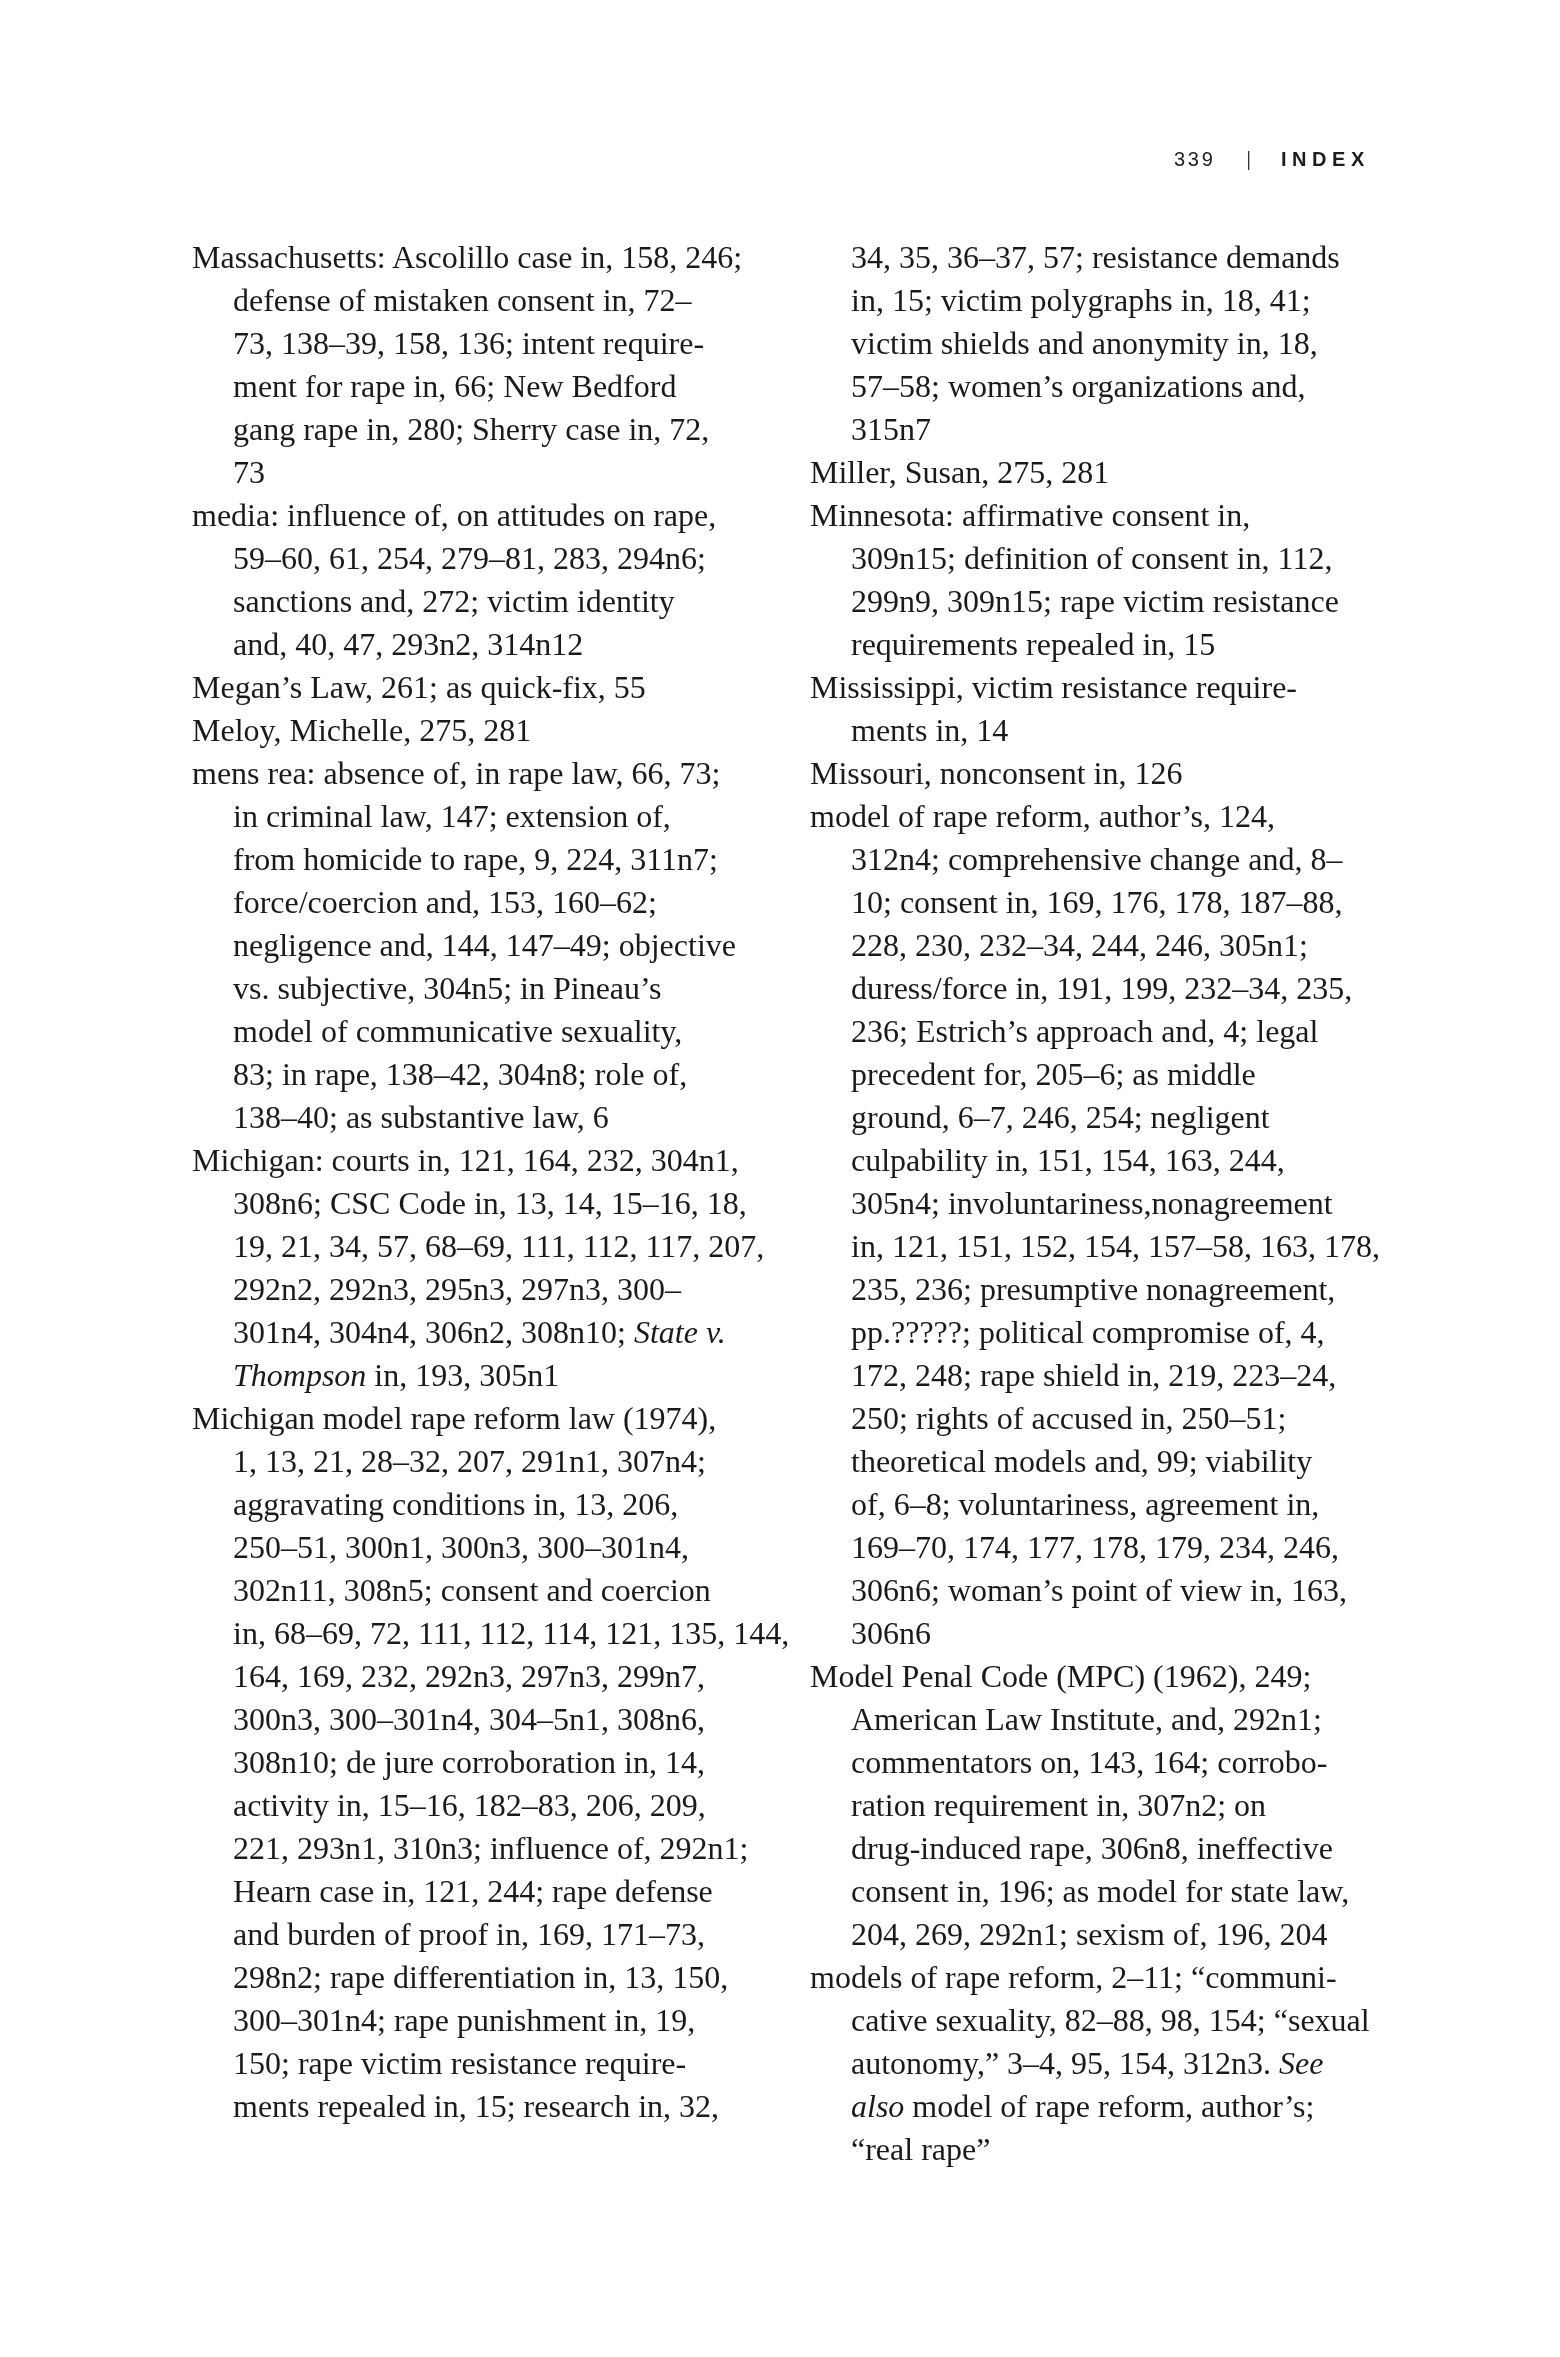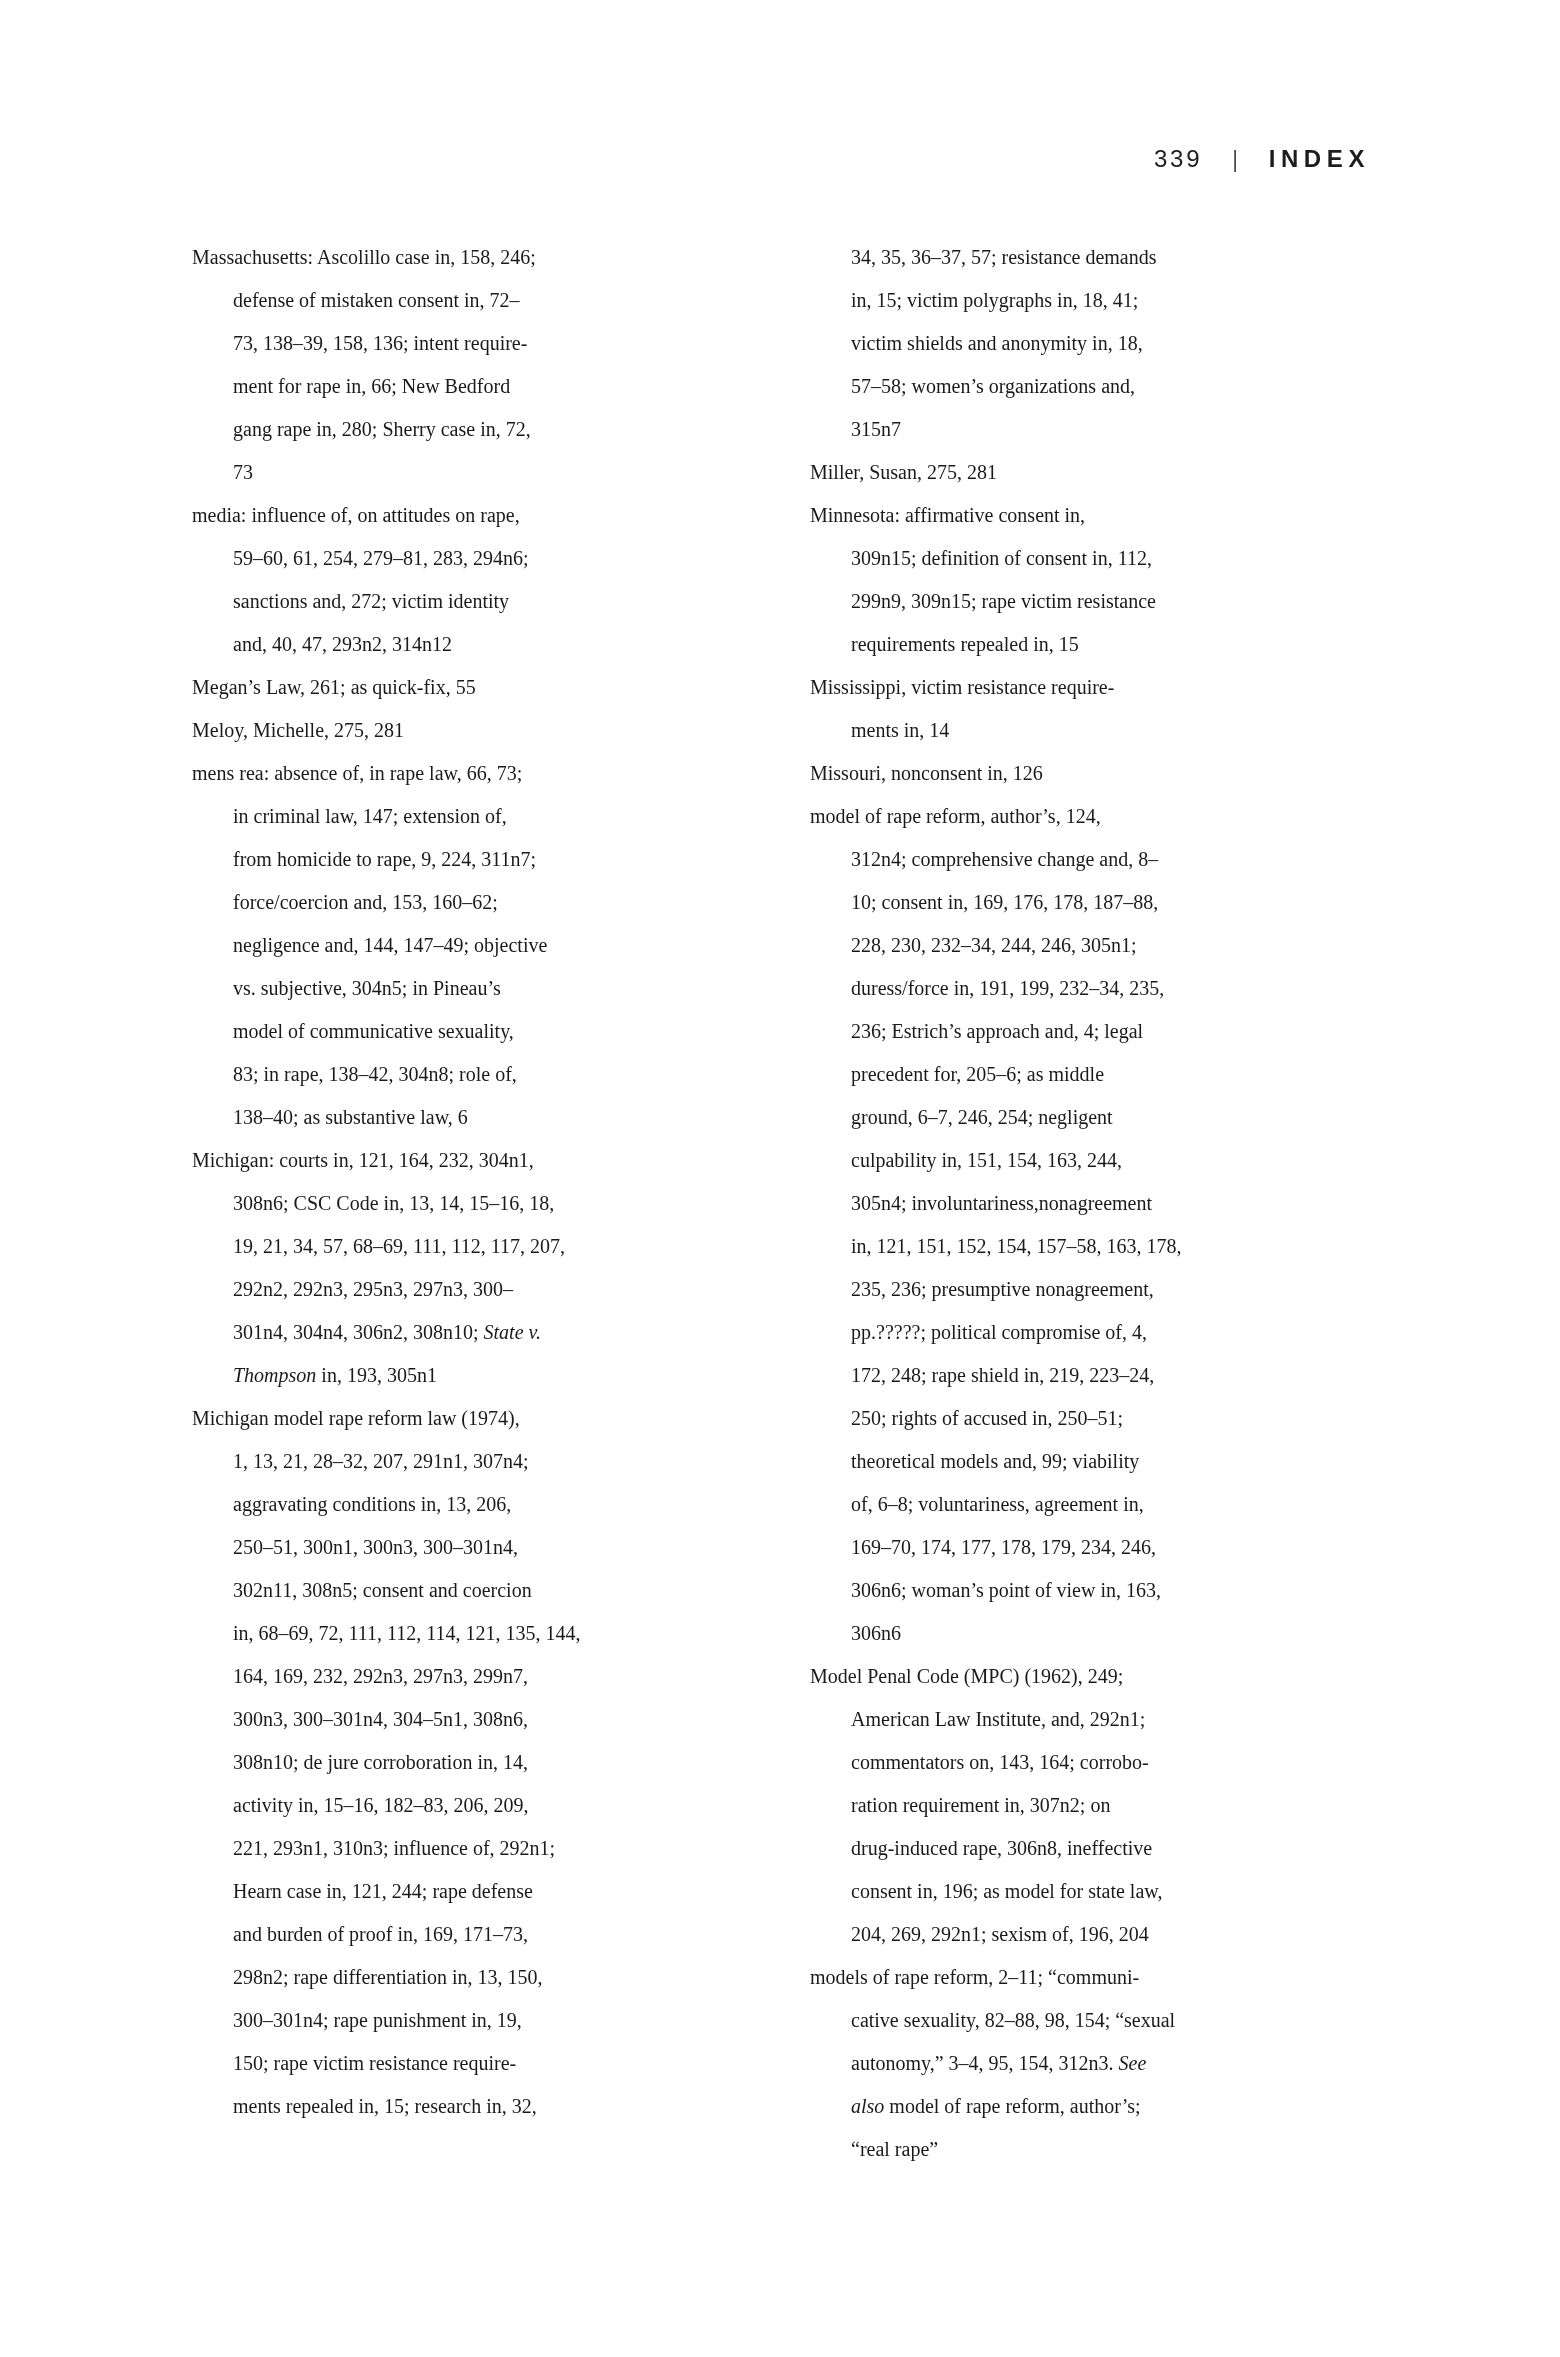--- a/index.html
+++ b/index.html
@@ -17,21 +17,21 @@
     color: #1a1a1a;
   }
   
   .running-head {
     position: absolute;
     top: 126px;
     right: 191px;
     display: flex;
     align-items: baseline;
     font-family: "Liberation Sans", "DejaVu Sans", sans-serif;
-    font-size: 24px;
+    font-size: 20px;
     color: #1d1d1d;
     line-height: 34px;
   }
   .running-head .pagenum {
     letter-spacing: 2.8px;
     font-weight: 400;
   }
   .running-head .sep {
     margin: 0 30px;
     font-weight: 400;
@@ -41,21 +41,21 @@
   .running-head .head-title {
     font-weight: 700;
     letter-spacing: 5.6px;
     margin-top: 16px;
   }
   
   .col {
     position: absolute;
     top: 236px;
     width: 607px;
-    font-size: 20px;
+    font-size: 32px;
     line-height: 43px;
   }
   #col-left  { left: 192px; }
   #col-right { left: 810px; }
   .entry .line {
     padding-left: 41px;
     white-space: nowrap;
   }
   .entry .line.first {
     padding-left: 0;

